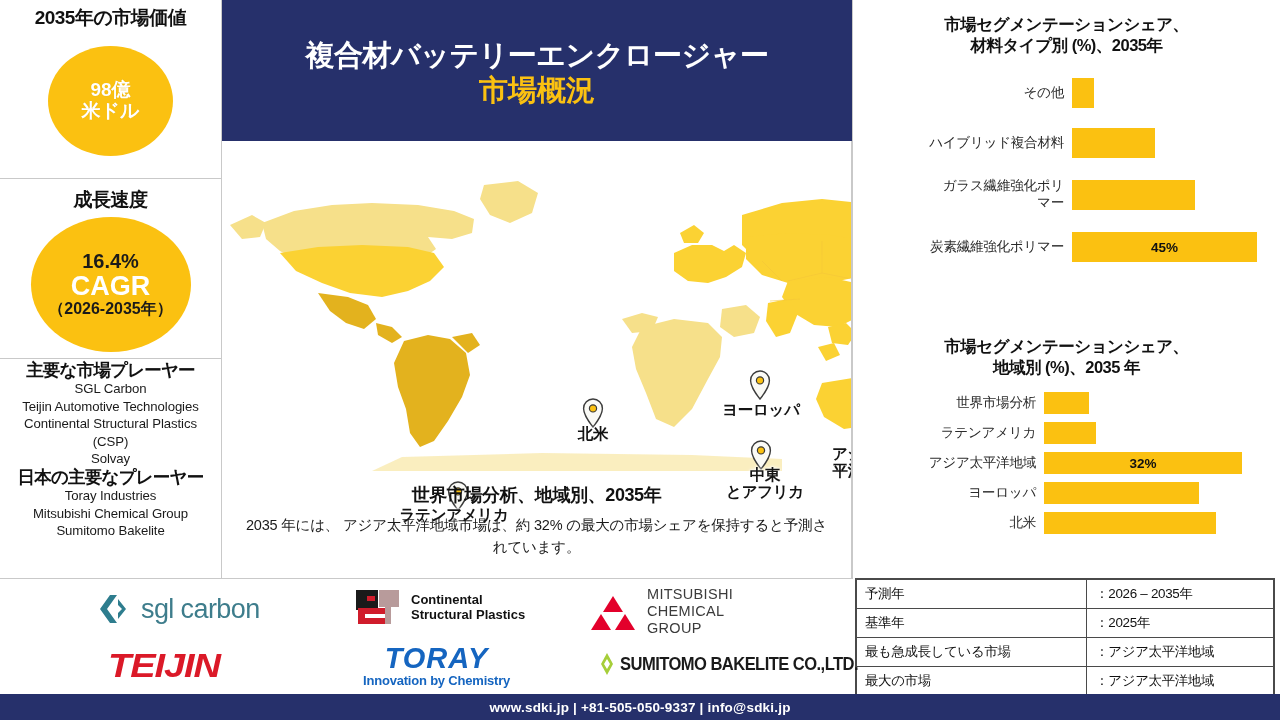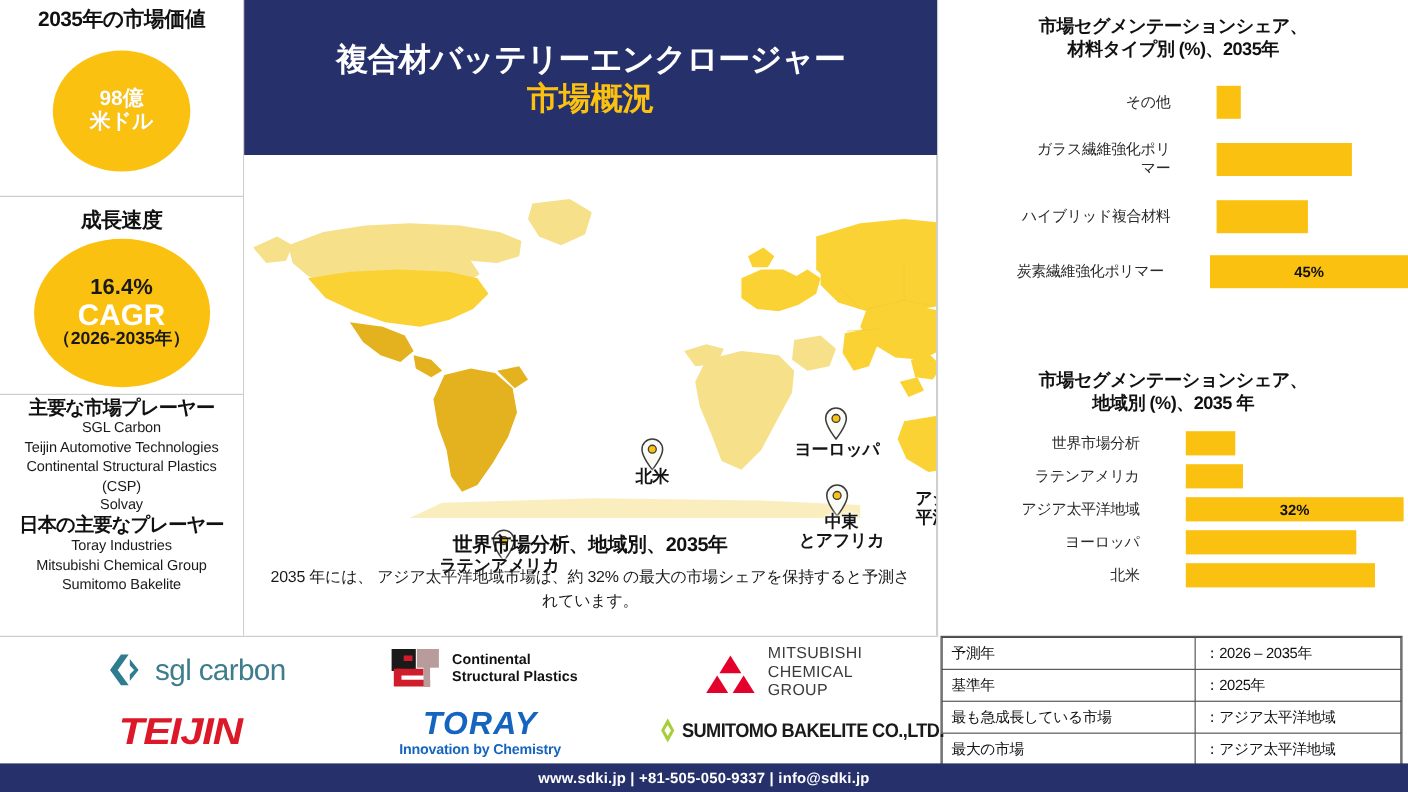--- a/index.html
+++ b/index.html
@@ -90,21 +90,21 @@
 
   
   .rightpanel {
     position: absolute; left: 853px; top: 0; width: 427px; height: 578px;
     background: #fff;
   }
   .chart-title {
     text-align: center; font-weight: bold; font-size: 16.5px; color: #111;
     line-height: 1.28; letter-spacing: -0.5px;
   }
-  .bar-row { display: flex; align-items: center; gap: 34px; }
+  .bar-row { display: flex; align-items: center; }
   .bar-lbl {
     font-size: 13.6px; color: #2a2a2a; text-align: right;
     letter-spacing: -0.3px; line-height: 1.25; padding-right: 8px;
   }
   .bar {
     background: #FBC111; height: 26px; position: relative;
     display: flex; align-items: center; justify-content: center; text-align: center;
   }
   .bar .v {
     font-size: 13.5px; font-weight: bold; color: #111;
@@ -146,21 +146,21 @@
   .lg-sgl { left: 96px; top: 592px; }
   .sgl-mark { width: 36px; height: 34px; margin-right: 9px; }
   .sgl-txt { font-size: 27px; color: #3E7D8C; letter-spacing: -0.6px; }
 
   
   .lg-csp { left: 355px; top: 588px; }
   .csp-mark { width: 48px; height: 40px; margin-right: 8px; }
   .csp-txt { font-size: 13px; font-weight: bold; color: #111; line-height: 1.15; }
 
   
-  .lg-mcg { left: 640px; top: 586px; }
+  .lg-mcg { left: 589px; top: 586px; }
   .mcg-mark { width: 48px; height: 40px; margin-right: 10px; }
   .mcg-txt { font-size: 14.5px; color: #3b3b3b; line-height: 1.18; letter-spacing: .3px; }
 
   
   .lg-teijin { left: 108px; top: 646px; }
   .teijin-txt {
     font-size: 34px; font-weight: bold; color: #DB1928;
     font-style: italic; letter-spacing: -1px;
     transform: scaleX(1.12); transform-origin: left center;
   }
@@ -352,32 +352,32 @@
       </div>
 
       <div class="bar-row">
         <div class="bar-lbl">その他</div>
         <div class="bar" style="width:22px;">
           <span class="v"></span>
         </div>
       </div>
 
       <div class="bar-row">
+        <div class="bar-lbl">ハイブリッド複合材料</div>
+        <div class="bar" style="width:83px;">
+          <span class="v"></span>
+        </div>
+      </div>
+
+      <div class="bar-row">
         <div class="bar-lbl">
           <span>ガラス繊維強化ポリ</span><br>
           <span>マー</span>
         </div>
         <div class="bar" style="width:123px;">
-          <span class="v"></span>
-        </div>
-      </div>
-
-      <div class="bar-row">
-        <div class="bar-lbl">ハイブリッド複合材料</div>
-        <div class="bar" style="width:83px;">
           <span class="v"></span>
         </div>
       </div>
 
       <div class="bar-row">
         <div class="bar-lbl">炭素繊維強化ポリマー</div>
         <div class="bar" style="width:185px;">
           <span class="v">45%</span>
         </div>
       </div>

